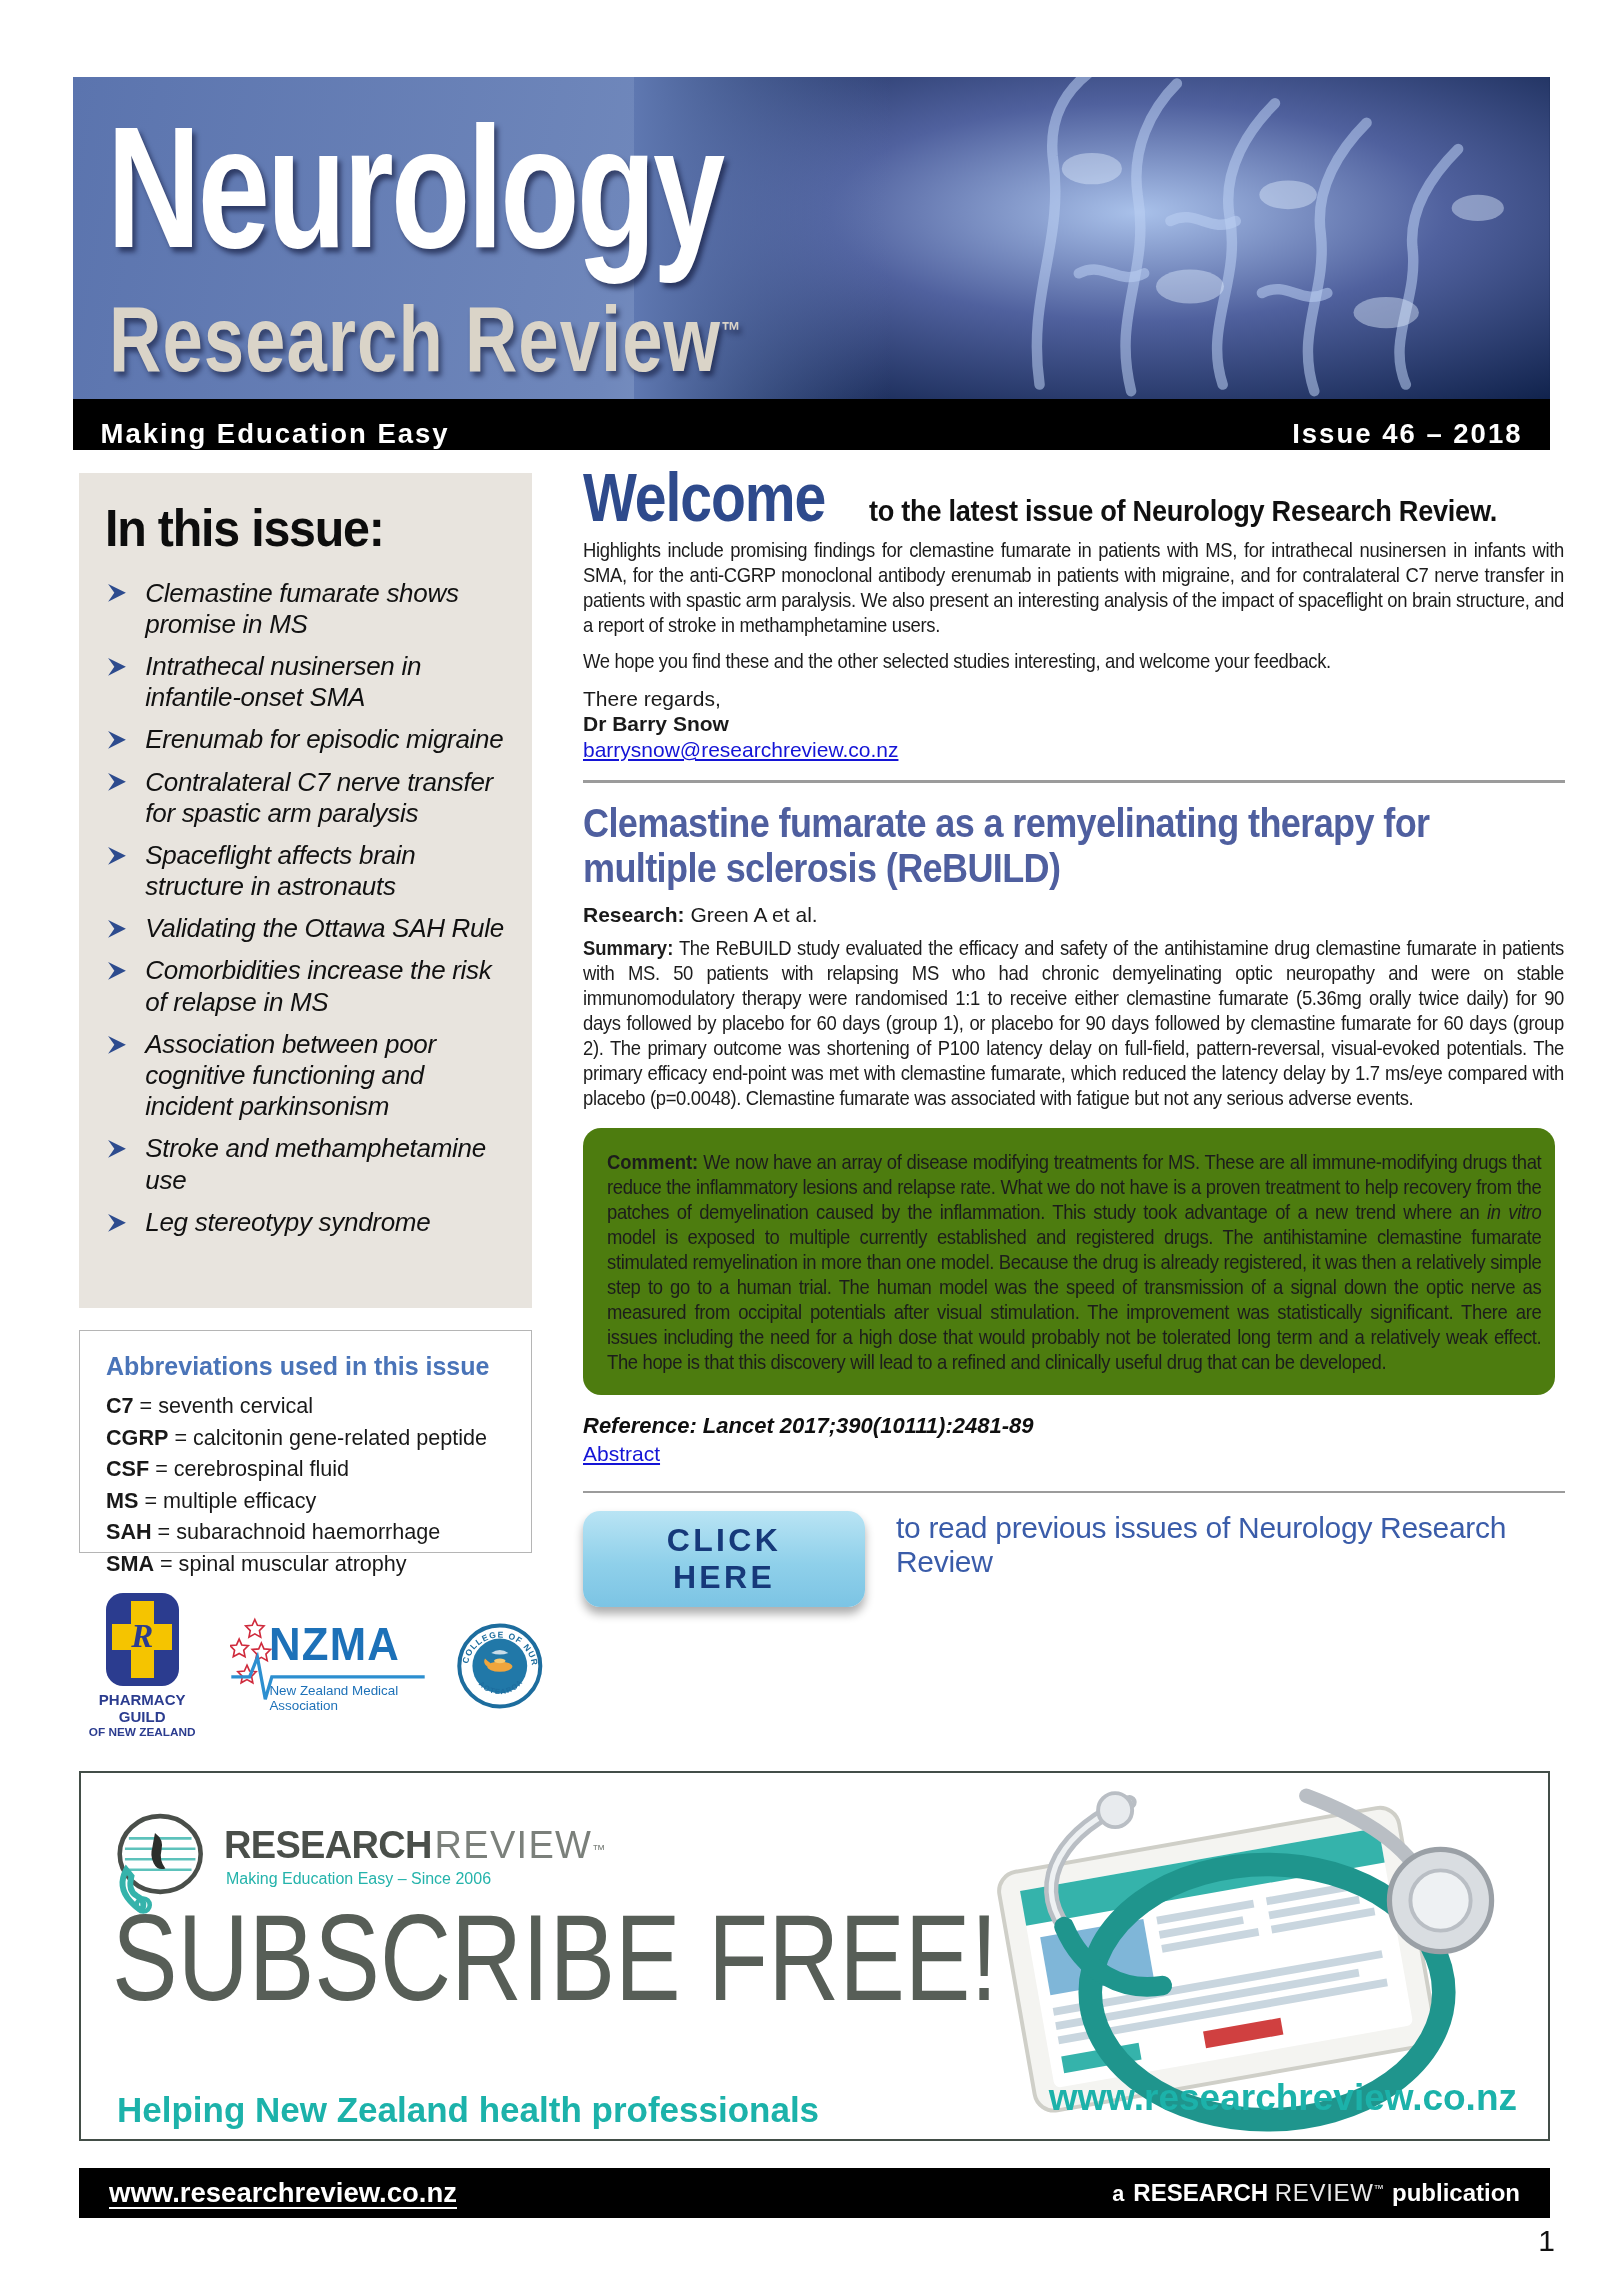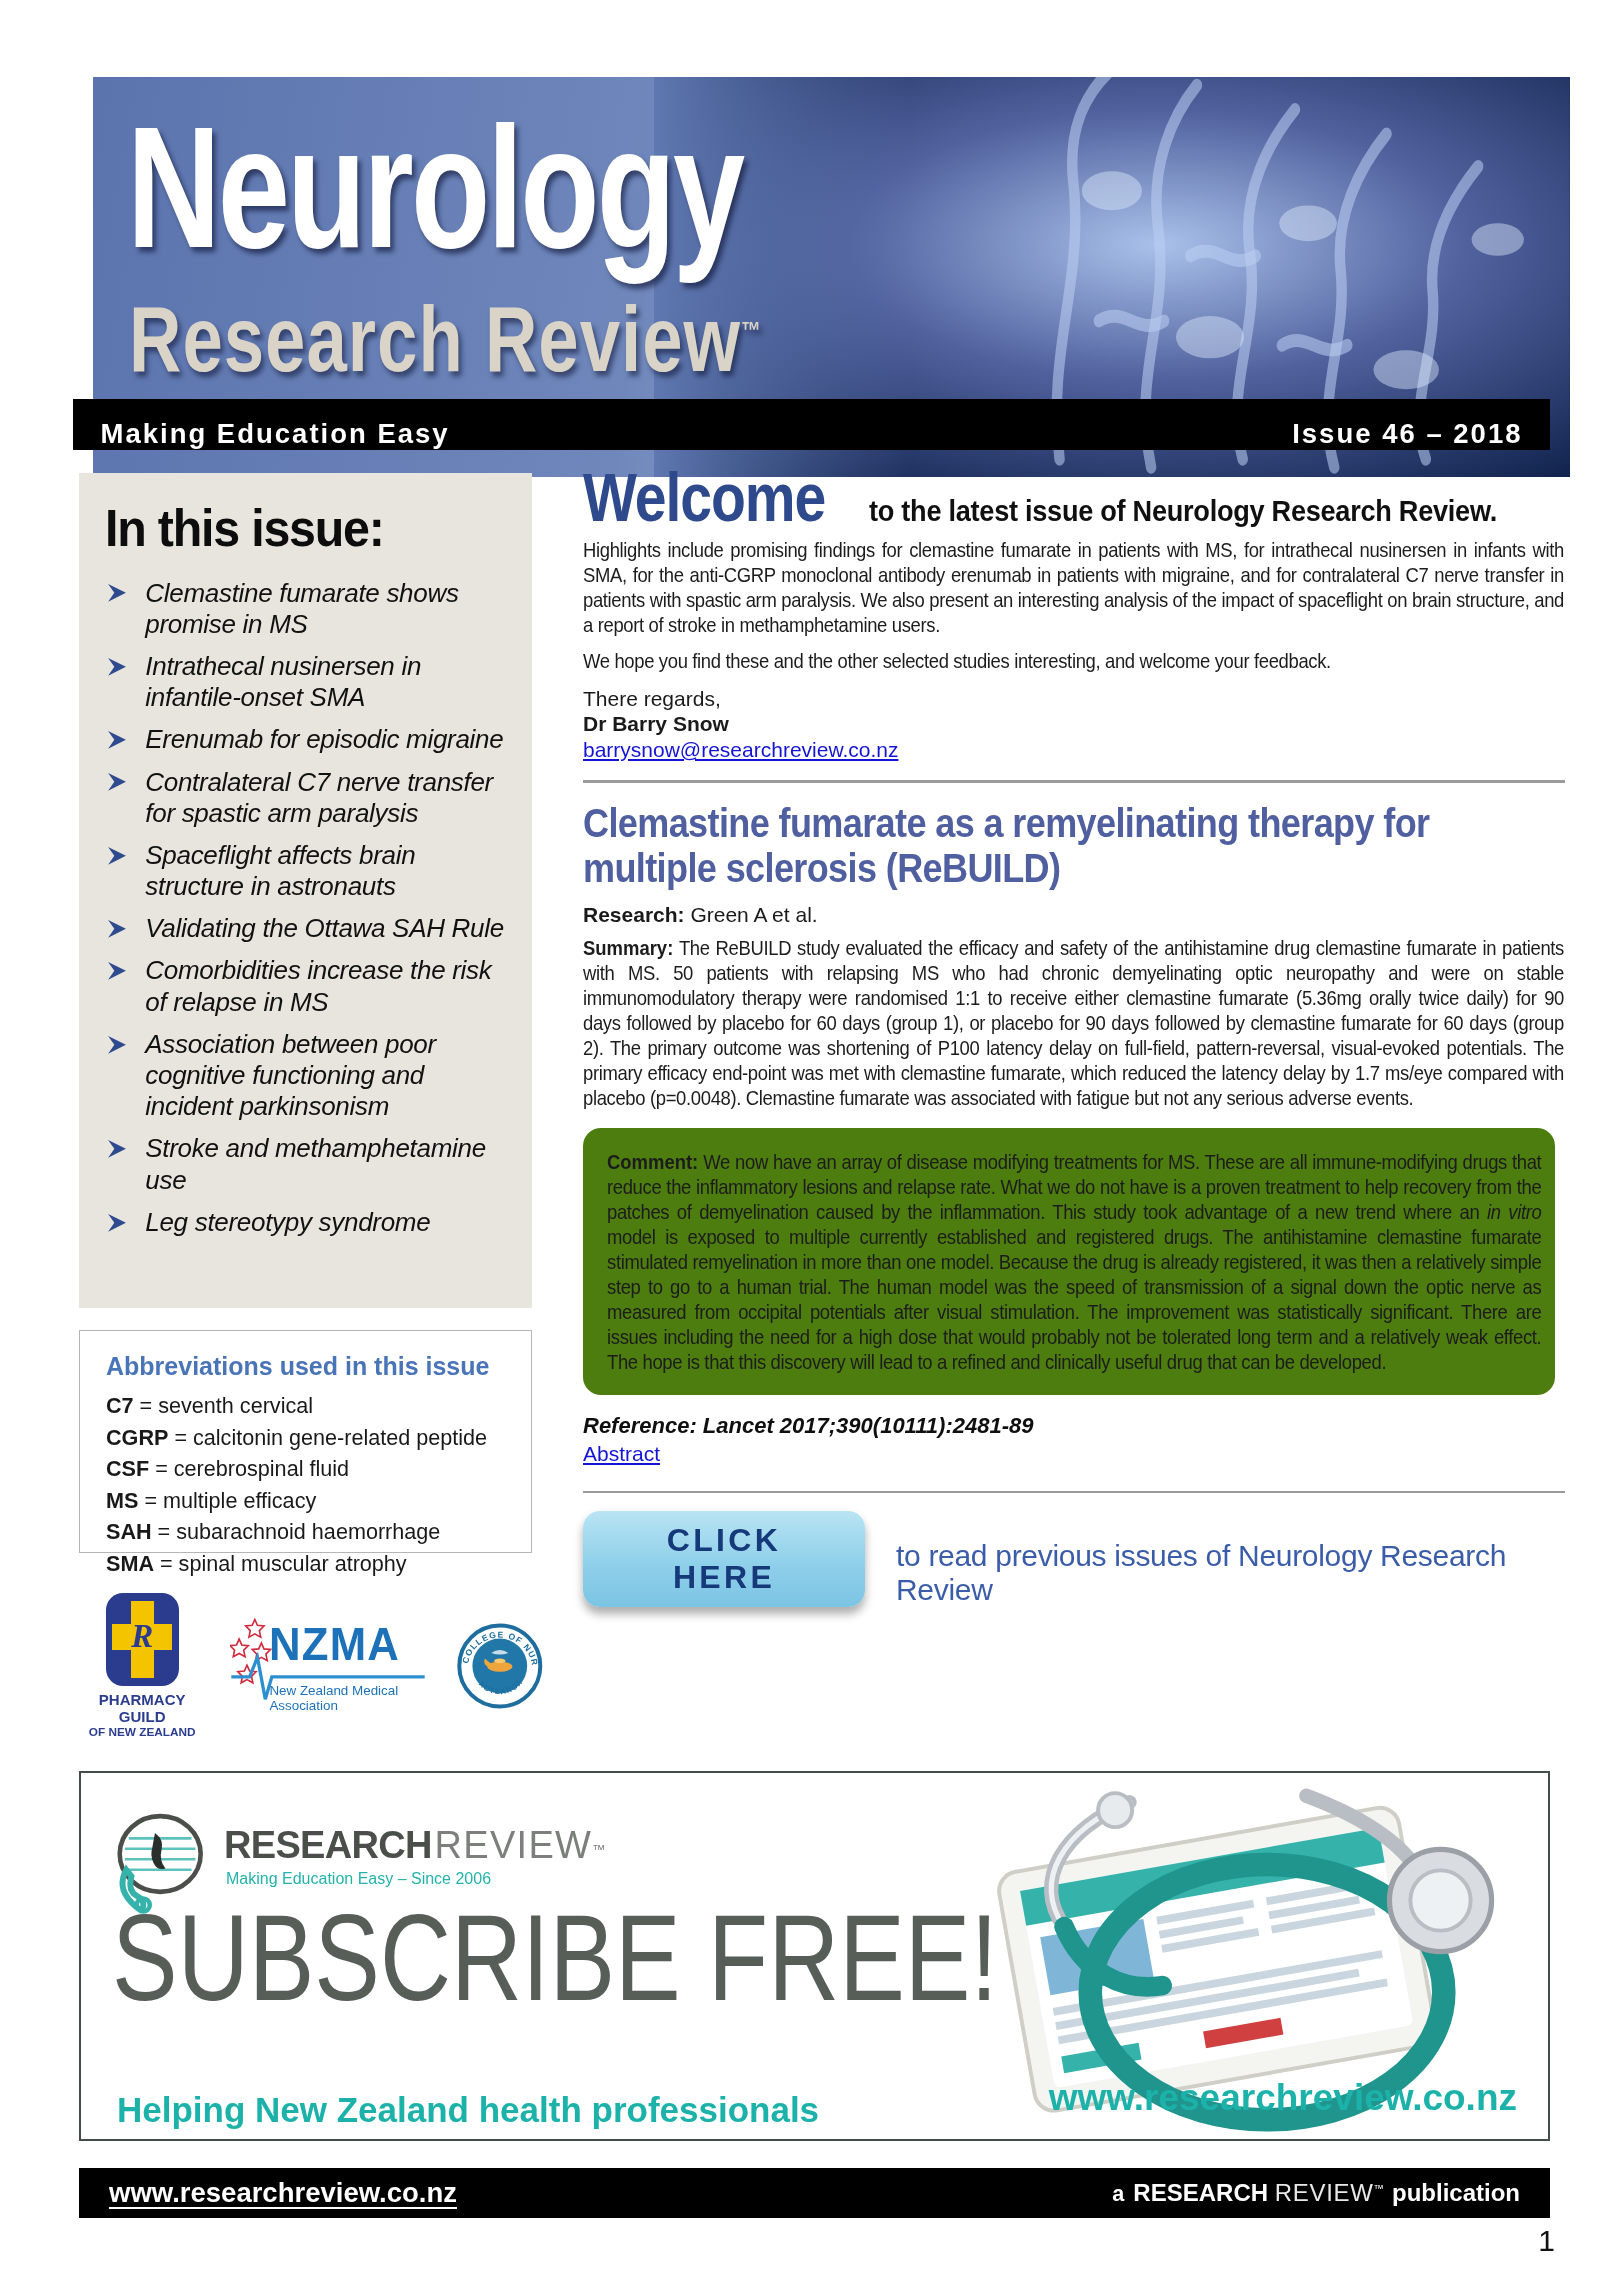--- a/index.html
+++ b/index.html
@@ -1,23 +1,23 @@
 <!DOCTYPE html>
 <html style="font-size:10.5px"><head>
 <meta charset="utf-8">
 <style>
   * { margin:0; padding:0; box-sizing:border-box; }
   html,body { background:#ffffff; }
   body { font-family:"Liberation Sans","DejaVu Sans",sans-serif; color:#1a1a1a; }
   .page { position:relative; width:1623px; height:2295px; background:#ffffff; overflow:hidden; }
 
   
-  .banner { position:absolute; left:73px; top:77px; width:1477px; height:400px;
+  .banner { position:absolute; left:73px; top:77px; width:1477px; height:322px;
     background:linear-gradient(100deg,#5b74ae 0%,#6f87bb 38%,#8ba0c9 52%,#46639f 62%,#1d3163 80%,#122450 100%);
-    overflow:hidden;margin-left:20px; }
+    overflow:hidden; }
   .brain-svg { position:absolute; right:0; top:0; height:100%; width:62%; }
   .banner-fade { position:absolute; right:0; top:0; height:100%; width:62%;
     background:linear-gradient(90deg,#5f78b1 0%,rgba(95,120,177,0) 28%); }
   .banner-title { position:absolute; left:34px; top:31px; color:#ffffff; font-weight:bold;
     font-size:173px; line-height:0.92; letter-spacing:-3.9px; display:inline-block;
     transform:scaleX(0.75); transform-origin:0 0; text-shadow:4.6px 5.2px 6.5px rgba(5,10,40,.55); }
   .banner-subtitle { position:absolute; left:36px; top:216px; color:#dad4c8; font-weight:bold;
     font-size:93px; letter-spacing:1.3px; line-height:1; display:inline-block;
     transform:scaleX(0.78); transform-origin:0 0; text-shadow:3.9px 4.6px 5.9px rgba(5,10,40,.5); }
   .banner-subtitle sup { font-size:25px; vertical-align:super; letter-spacing:0; }
@@ -81,21 +81,21 @@
   .authors-line b { font-weight:bold; }
   .summary-line { margin-top:9.2px; }
   .lbl { font-weight:bold; letter-spacing:0; }
   .comment-box { margin-top:17px; width:972px; background:#4d7c0f; padding:22px 23.6px 19.6px 23.6px;border-radius:18px; }
   .comment-inner { width:1063px; transform:scaleX(0.879); transform-origin:0 0; text-align:justify;
     font-size:21px; line-height:1.19; letter-spacing:-0.4px; color:#1c1c1c; }
   .comment-inner i { font-style:italic; }
   .reference-line { margin-top:18.3px; font-size:22px; font-weight:bold; font-style:italic; color:#0f0f0f; }
   .abstract-line { margin-top:2.6px; font-size:21px; }
   .divider2 { margin-top:25px; }
-  .cta-row { margin-top:18.3px; display:flex; align-items:flex-end; gap:31px; }
+  .cta-row { margin-top:18.3px; display:flex; align-items:flex-start; gap:31px; }
   .cta-button { display:inline-block; background:linear-gradient(#b9e4f4 0%,#8fd0ea 55%,#7cc4e4 100%);
     border:0; border-radius:17px; padding:11px 34px; font-size:32px; font-weight:bold; letter-spacing:3.3px;
     color:#16397a; box-shadow:0 6.5px 9.2px rgba(0,0,0,.32); cursor:pointer;
     font-family:"Liberation Sans","DejaVu Sans",sans-serif; }
   .cta-text { font-size:30px; color:#3a5ca9; letter-spacing:-0.3px; }
 
   
   .sub-banner { position:absolute; left:79px; top:1771px; width:1471px; height:370px;
     background:#ffffff; border:2px solid #434e48; overflow:hidden; }
   .rr-logo { position:absolute; left:27.5px; top:34px; width:105px; height:111px; }

